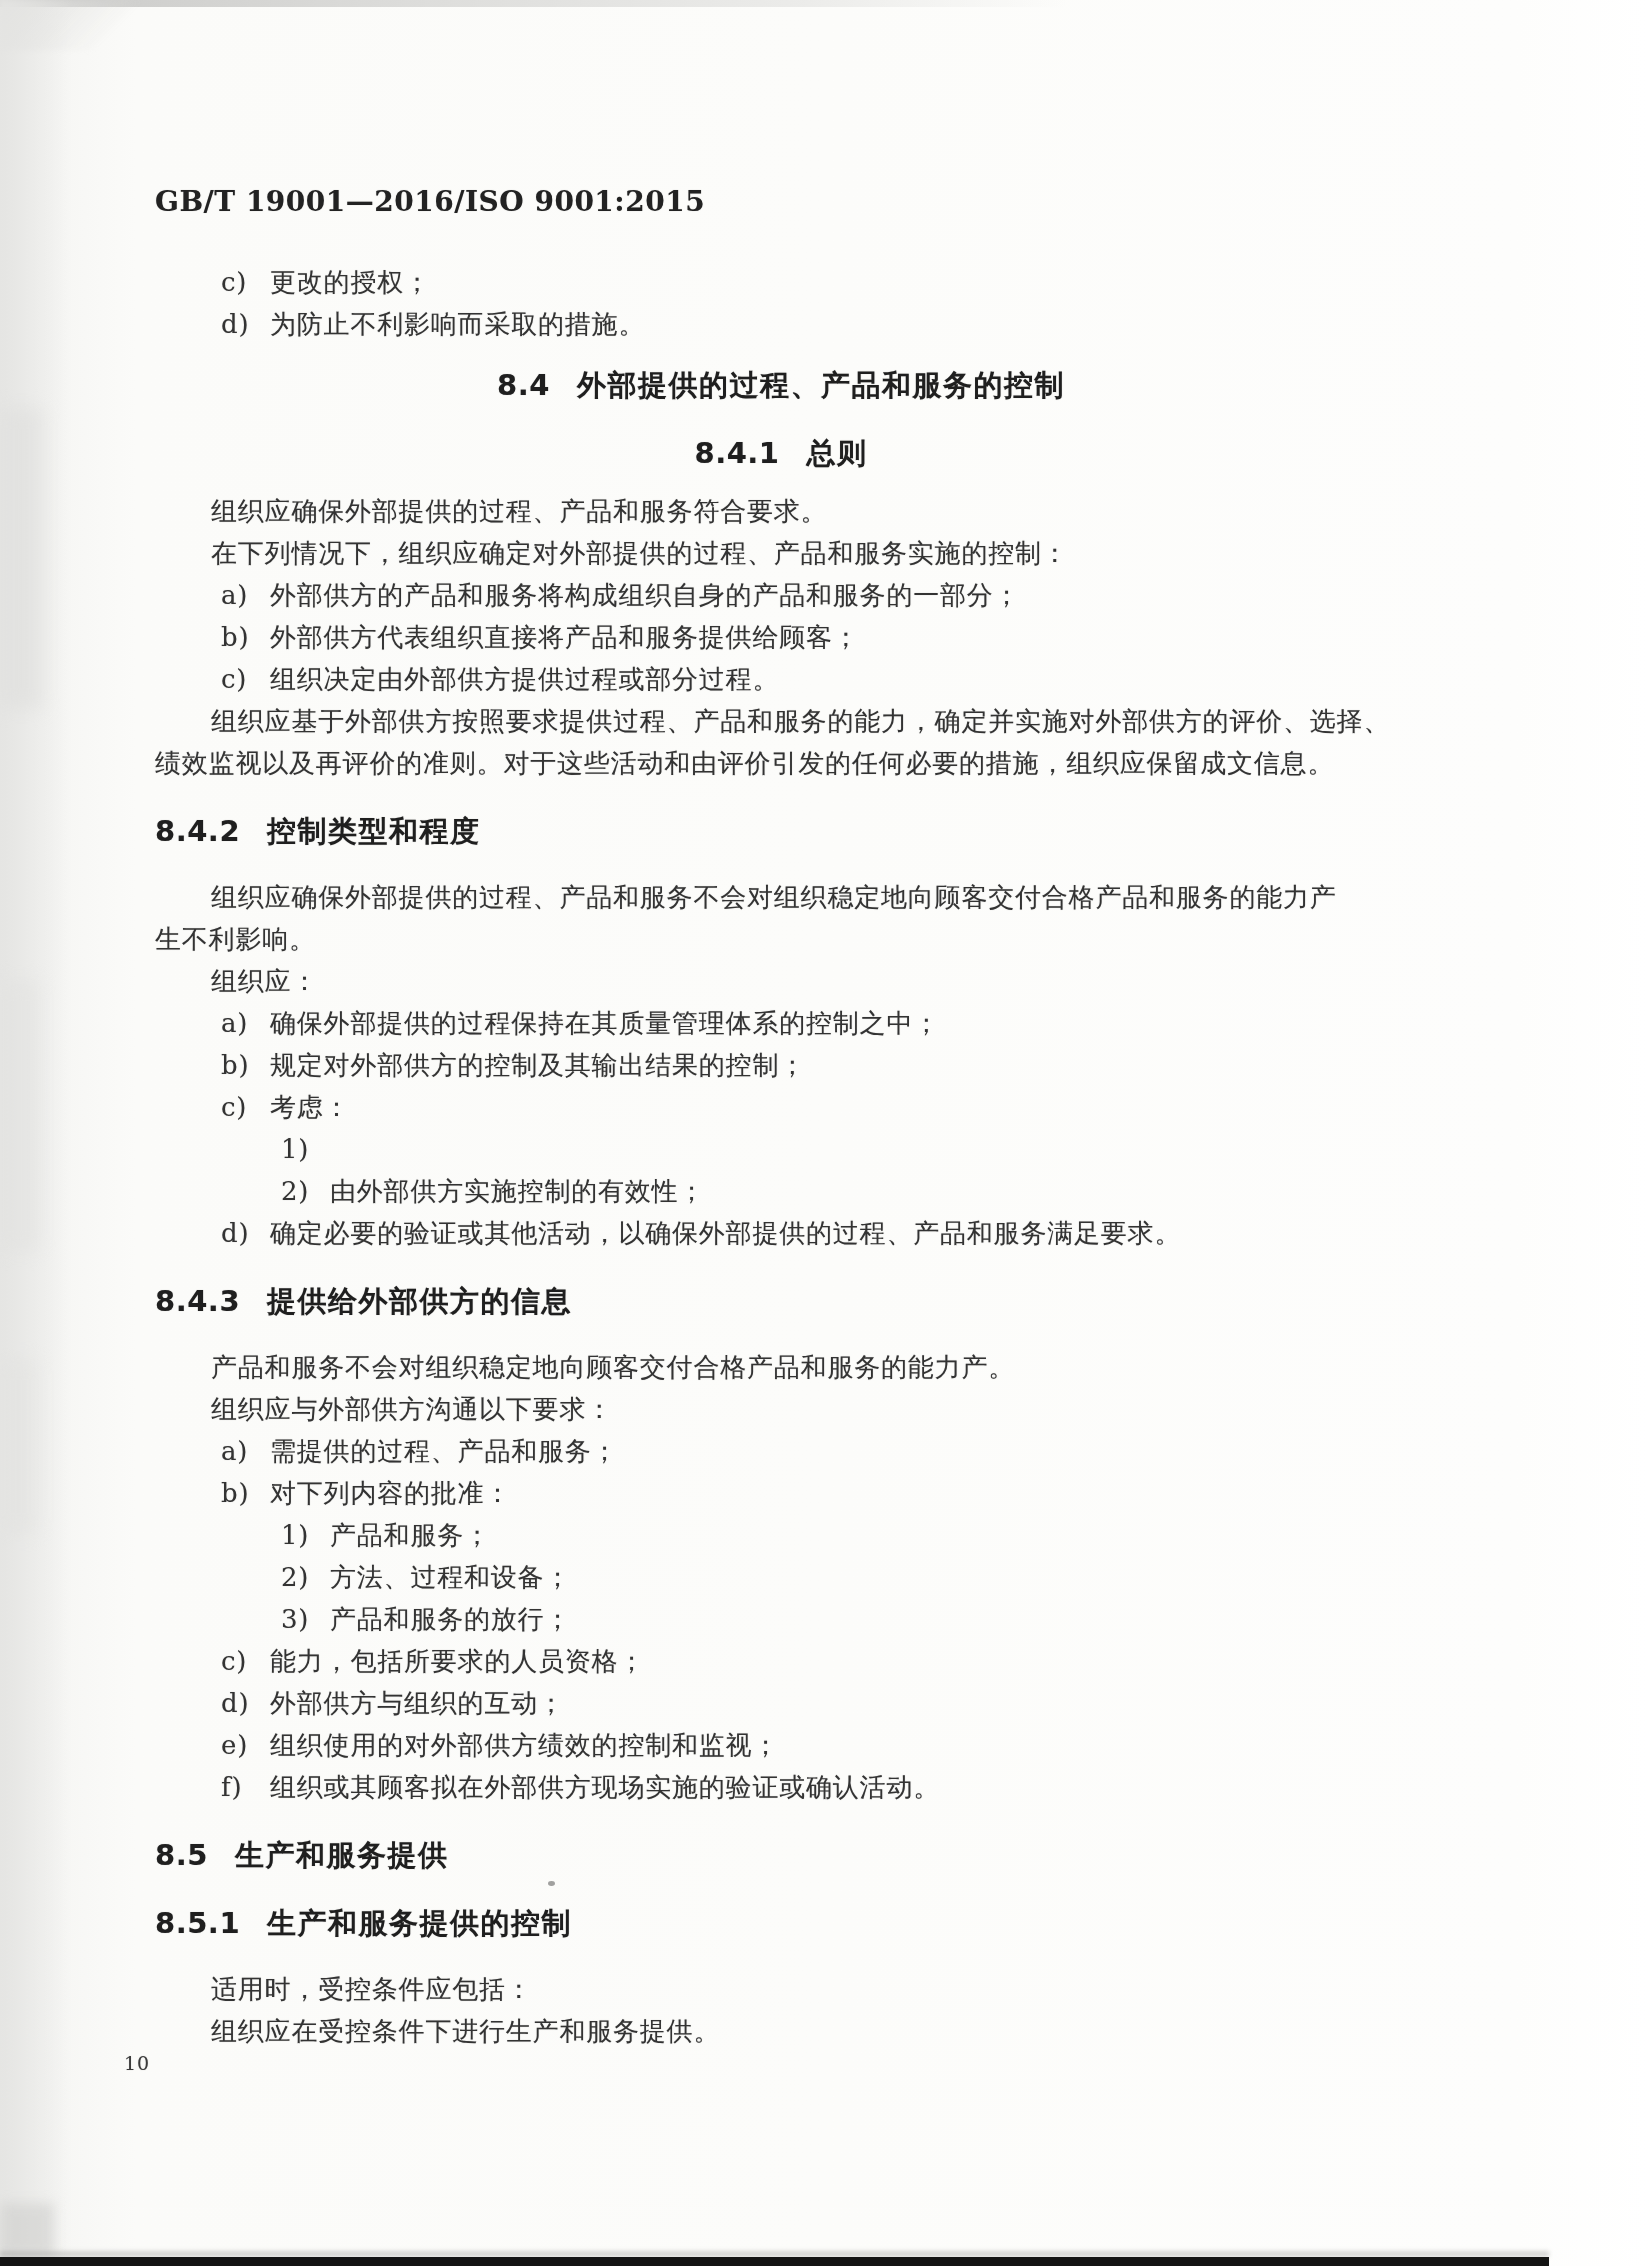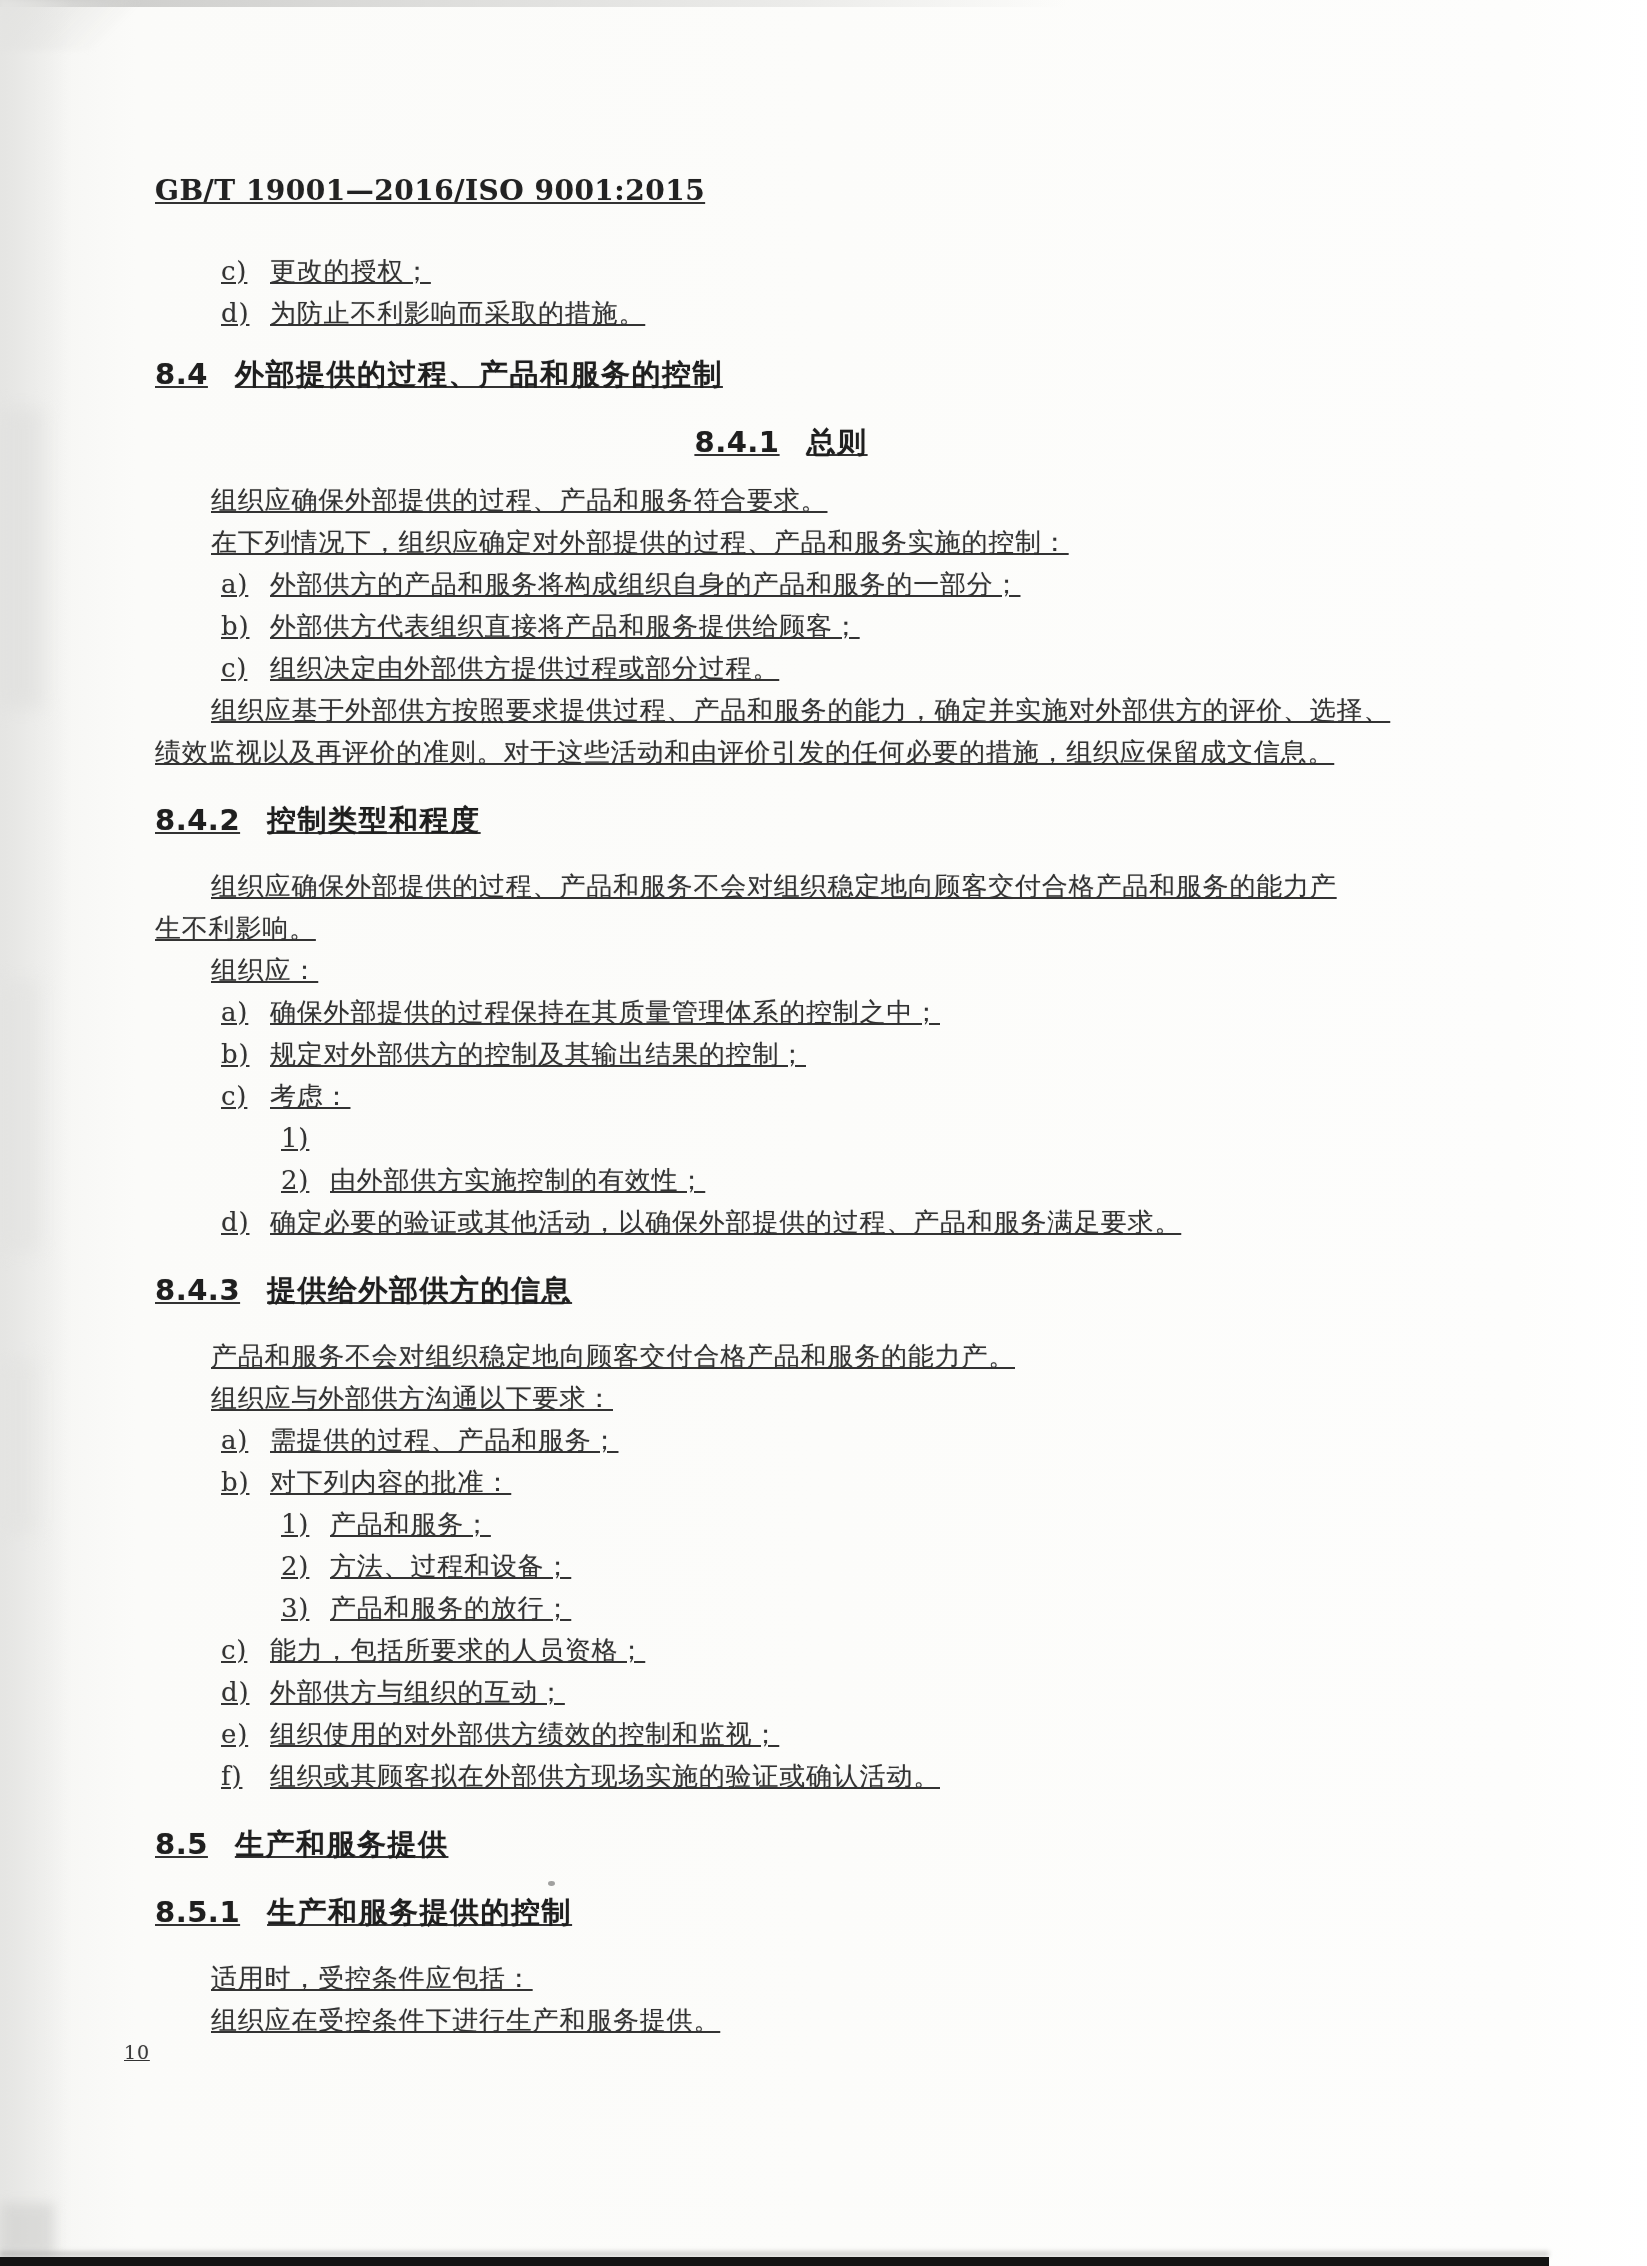--- a/index.html
+++ b/index.html
@@ -22,39 +22,39 @@
     background:linear-gradient(to right,#e4e4e2,rgba(250,250,248,0)); opacity:.8; }
   .art-left-patch1 { position:absolute; left:0; top:408px; width:43px; height:301px; background:#dededc; opacity:.55; filter:blur(8.7px); }
   .art-left-patch2 { position:absolute; left:0; top:980px; width:39px; height:272px; background:#e1e1df; opacity:.5; filter:blur(8.7px); }
   .art-left-patch3 { position:absolute; left:0; top:1359px; width:37px; height:175px; background:#e1e1df; opacity:.45; filter:blur(8.7px); }
   .art-left-patch4 { position:absolute; left:0; top:2203px; width:54px; height:54px; background:#cfcfcd; opacity:.6; filter:blur(5.8px); }
   .art-bottom-bar { position:absolute; left:0; top:2257px; width:1549px; height:9.7px; background:#141414; }
   .art-bottom-shadow { position:absolute; left:0; top:2251px; width:1549px; height:5.8px; background:#9a9a98; opacity:.4; filter:blur(1.9px); }
   .scan-speck { position:absolute; left:548px; top:1881px; width:6.8px; height:4.9px; background:#8a8a88; border-radius:50%; opacity:.8; }
 
   
-  .content { position:absolute; left:155px; top:170px; width:1252px;
+  .content { position:absolute; left:155px; top:181px; width:1252px;
     font-size:26px; letter-spacing:0.8px; line-height:42px;
-    text-shadow:0 0 1px rgba(70,70,70,.35);text-decoration:underline; }
+    text-shadow:0 0 1px rgba(70,70,70,.35); }
   .doc-header { font-weight:bold; font-size:28px; letter-spacing:0.5px;
     color:#222; margin-bottom:38px; line-height:42px; }
   .line { line-height:42px; height:42px; white-space:nowrap; }
   .tline { line-height:42px; height:42px; white-space:nowrap; }
   .indent { padding-left:56px; }
   .li { display:flex; padding-left:66px; }
   .li-label { flex:0 0 49px; }
   .sli { display:flex; padding-left:126px; }
   .sli-label { flex:0 0 49px; }
   .li-text { flex:1 1 auto; }
   .h { font-family:"DejaVu Sans","Liberation Sans",sans-serif;
     font-weight:bold; color:#1f1f1f; font-size:29px; letter-spacing:1.5px;
     line-height:42px; height:42px; margin-top:26px; margin-bottom:24px;
     text-shadow:0 0 1px rgba(40,40,40,.3); white-space:nowrap; }
   .h .h-num { margin-right:27px; letter-spacing:0.5px; }
-  .h-84 { margin-top:19.4px; margin-bottom:24px; }
+  .h-84 { margin-top:19.4px; margin-bottom:24px;text-align:center; }
   .h-841 { margin-bottom:15.5px;text-align:center; }
   .pagenum { margin-top:-9.7px; margin-left:-31px; font-size:19px; color:#3a3a3a; line-height:42px; }
 </style>
 </head>
 <body>
 
 <div class="page">
 
   <div class="art-top-edge"></div>
   <div class="art-topleft-blotch"></div>

